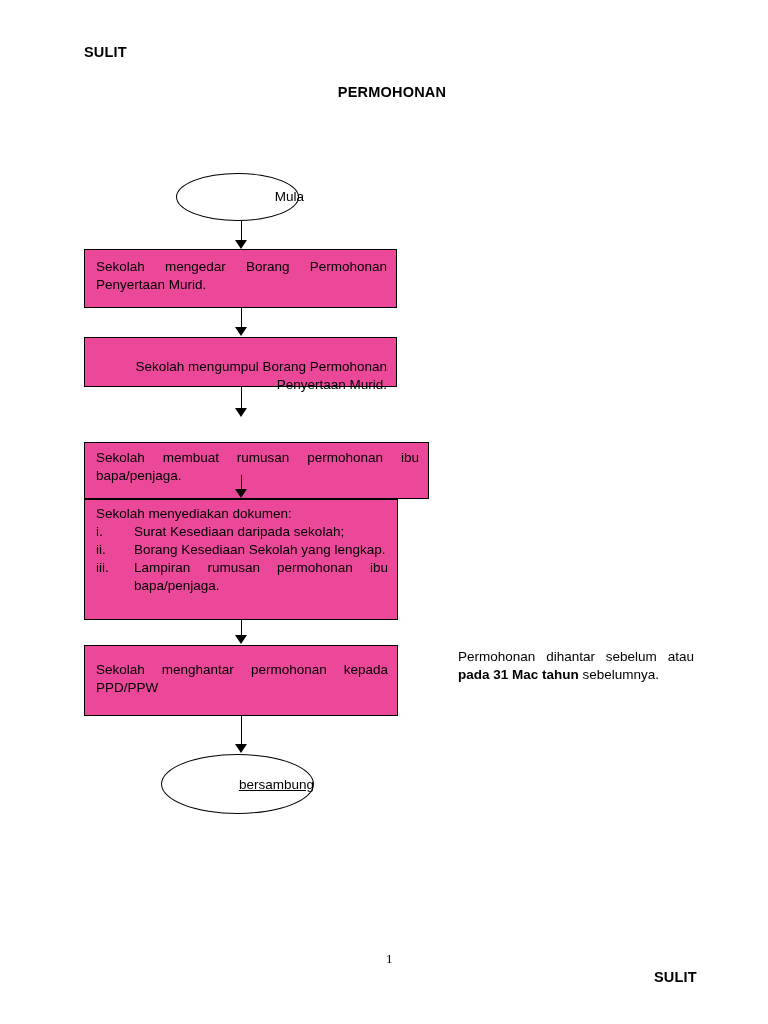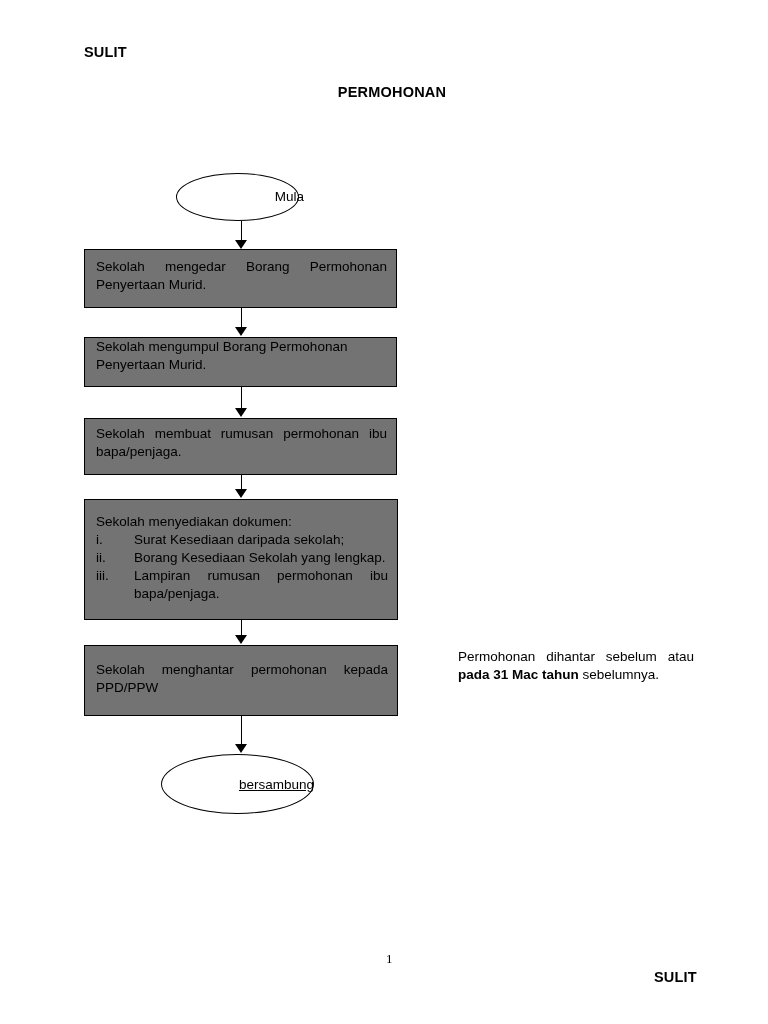--- a/index.html
+++ b/index.html
@@ -83,44 +83,44 @@
     text-decoration: underline;
   }
   #ellipse-end .term-label {
     position: relative;
     left: 1px;
   }
 
   .pbox {
     position: absolute;
     border: 1.4px solid #000;
-    background: #737373;
+    background: #ec4899;
     box-sizing: border-box;
     font-size: 13.5px;
     line-height: 1.33;
   }
   .pbox .ptext {
     position: absolute;
     left: 11px;
     right: 9px;
     text-align: justify;
     text-justify: inter-word;
   }
   .pbox .ptext.plain {
     text-align: left;
   }
 
   #box-1 { left: 84px; top: 249px; width: 313px; height: 59px; }
   #box-1 .ptext { top: 8px; }
   #box-2 { left: 84px; top: 337px; width: 313px; height: 50px; }
-  #box-2 .ptext { top: 0; }
-  #box-3 { left: 84px; top: 418px; width: 313px; height: 57px; text-decoration: underline; }
+  #box-2 .ptext { top: 20px; text-align: right; }
+  #box-3 { left: 84px; top: 442px; width: 345px; height: 57px; text-decoration: underline; }
   #box-3 .ptext { top: 6px; }
   #box-4 { left: 84px; top: 499px; width: 314px; height: 121px; }
-  #box-4 .ptext { top: 13px; }
+  #box-4 .ptext { top: 5px; }
   #box-5 { left: 84px; top: 645px; width: 314px; height: 71px; }
   #box-5 .ptext { top: 15px; }
 
   
   .rlist {
     margin: 0;
     padding: 0;
     list-style: none;
   }
   .rlist li {

